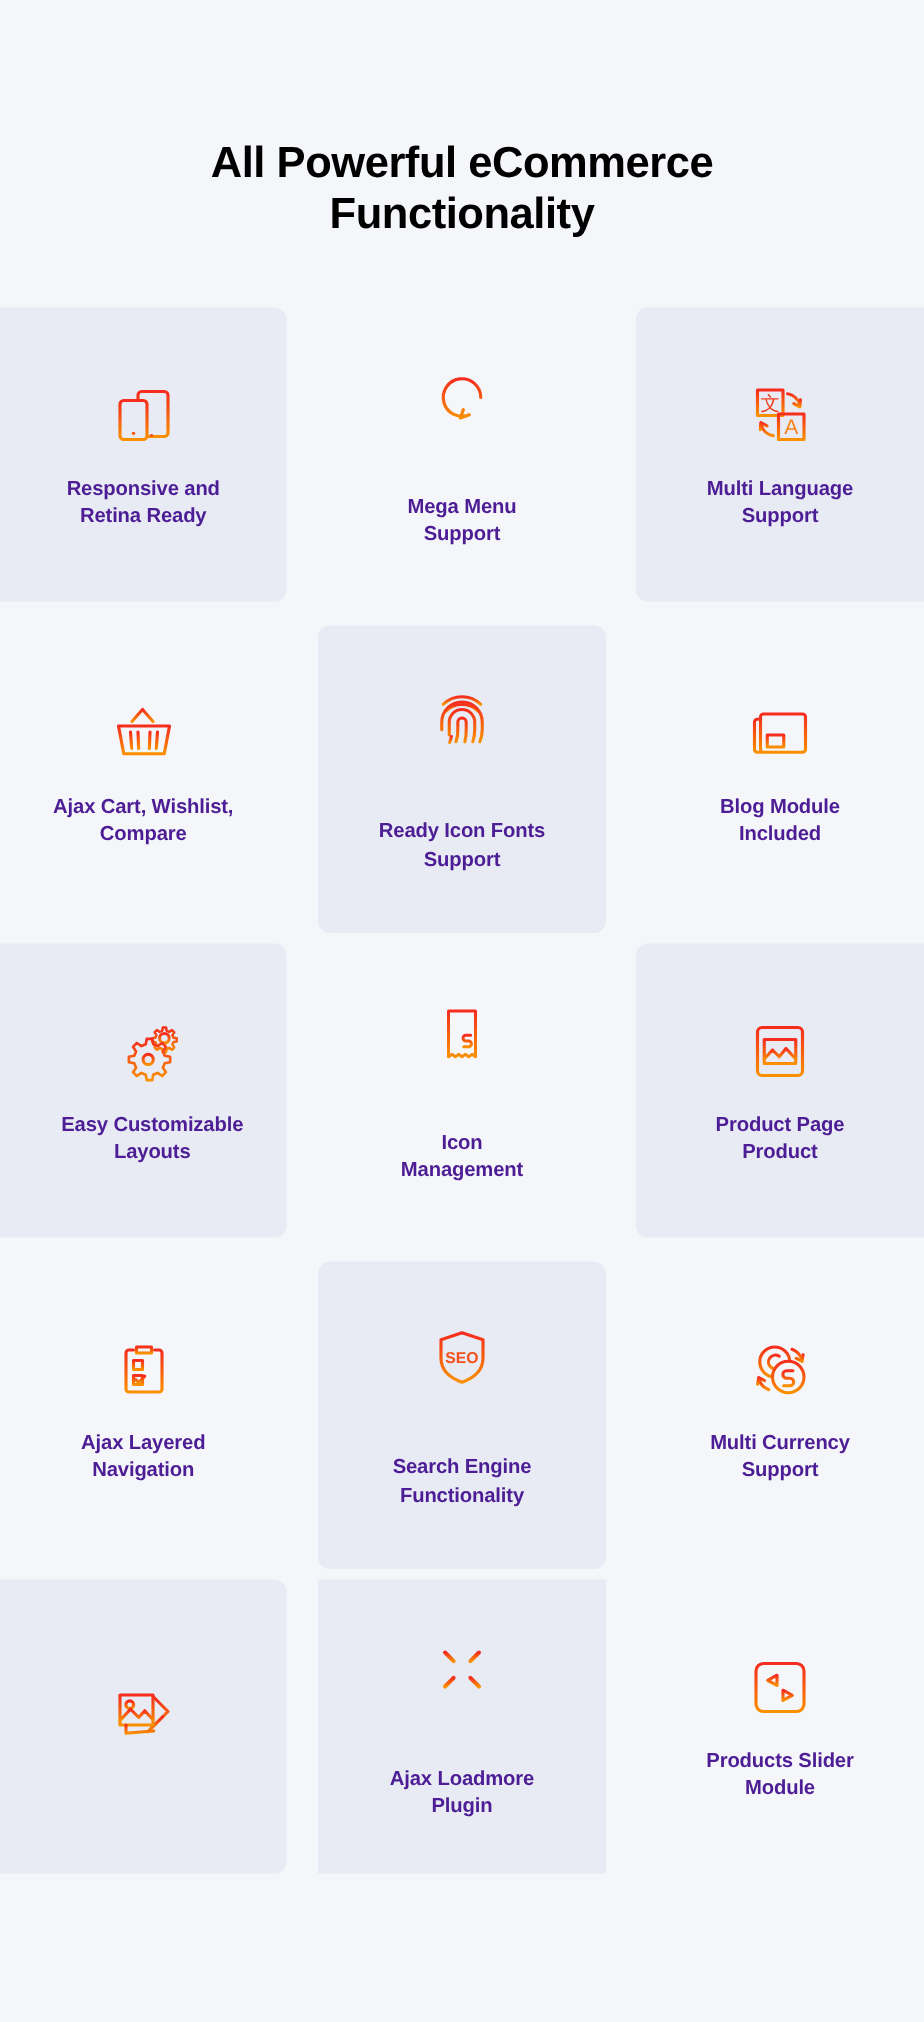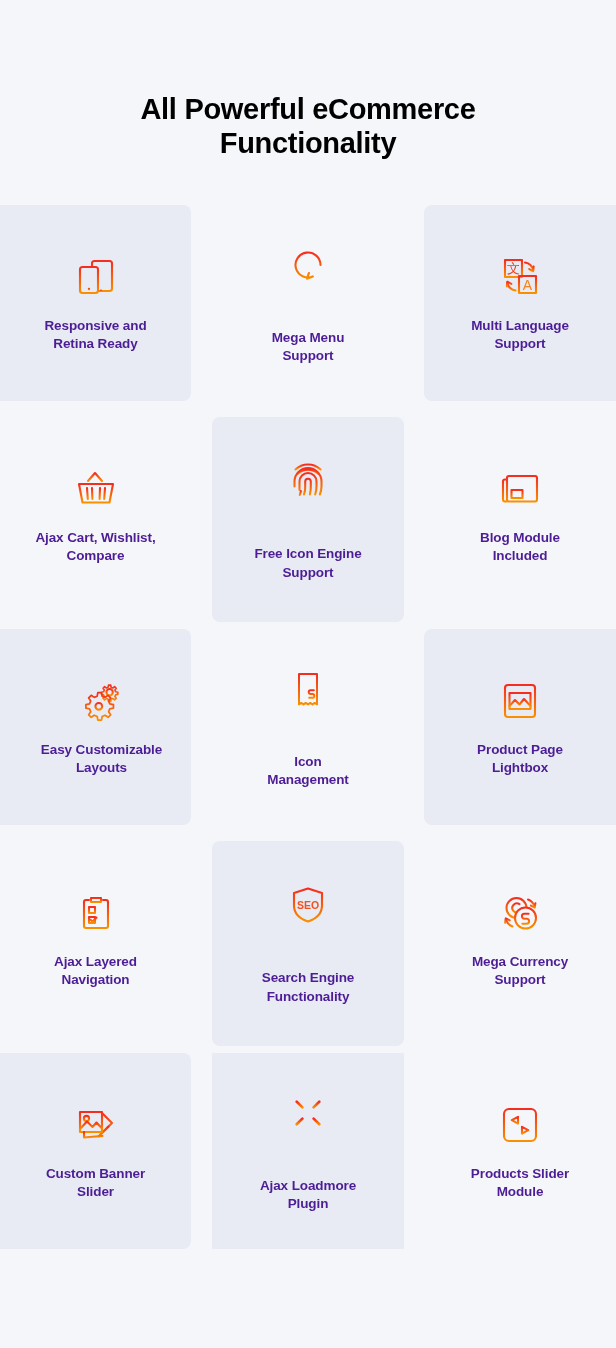--- a/index.html
+++ b/index.html
@@ -212,21 +212,21 @@
           <svg viewBox="0 0 52 52" fill="none" stroke="url(#og)" stroke-width="2.05" stroke-linecap="round" stroke-linejoin="round">
             <path d="M13.5 14.5a18 18 0 0 1 25 0"></path>
             <path d="M15.5 19a15 15 0 0 1 21 0"></path>
             <path d="M12.5 31.5v-5a13.5 13.5 0 0 1 27 0v5a22 22 0 0 1-1.6 8"></path>
             <path d="M17.5 35v-8.5a8.5 8.5 0 0 1 17 0V31a26 26 0 0 1-1.3 8.5"></path>
             <path d="M22 39.5a22 22 0 0 0 1.2-8.5v-4.5a2.8 2.8 0 0 1 5.6 0V31a30 30 0 0 1-.9 8.5"></path>
             <path d="M17.8 40a24 24 0 0 0 1.1-4"></path>
           </svg>
         </span>
         <div class="card-label">
-          <span>Free Icon Engine</span><br>
+          <span>Ready Icon Fonts</span><br>
           <span>Support</span>
         </div>
       </div>
 
       <div class="cell">
         <span class="icon-wrap">
           <svg viewBox="0 0 52 52" fill="none" stroke="url(#og)" stroke-width="2.1" stroke-linecap="round" stroke-linejoin="round">
             <path d="M13 16.5h-2.2a1.8 1.8 0 0 0-1.8 1.8v18.4a1.8 1.8 0 0 0 1.8 1.8H13"></path>
             <rect x="13" y="13" width="30" height="25.5" rx="2"></rect>
             <line x1="17.5" y1="18.5" x2="38.5" y2="18.5"></line>
@@ -284,21 +284,21 @@
       <div class="cell filled">
         <span class="icon-wrap">
           <svg viewBox="0 0 52 52" fill="none" stroke="url(#og)" stroke-width="2.1" stroke-linecap="round" stroke-linejoin="round">
             <rect x="11" y="10" width="30" height="32" rx="3"></rect>
             <rect x="15.5" y="18" width="21" height="16"></rect>
             <path d="M15.5 31l5.5-6 4.5 4.5 4.5-5.5 6.5 7"></path>
           </svg>
         </span>
         <div class="card-label">
           <span>Product Page</span><br>
-          <span>Lightbox</span>
+          <span>Product</span>
         </div>
       </div>
     </div>
 
     <div class="row row-4">
 
       <div class="cell">
         <span class="icon-wrap">
           <svg viewBox="0 0 52 52" fill="none" stroke="url(#og)" stroke-width="2.1" stroke-linecap="round" stroke-linejoin="round">
             <path d="M19 13h-3a2 2 0 0 0-2 2v24a2 2 0 0 0 2 2h20a2 2 0 0 0 2-2V15a2 2 0 0 0-2-2h-3"></path>
@@ -339,43 +339,39 @@
             <circle cx="31.5" cy="31" r="10.5" fill="#f5f6fa"></circle>
             <path d="M34.6 26.8h-4.2a2.5 2.5 0 0 0 0 5h2.2a2.5 2.5 0 0 1 0 5h-4.2"></path>
             <line x1="31.5" y1="24.4" x2="31.5" y2="37.6"></line>
             <path d="M34 12.5a11 11 0 0 1 6.6 7"></path>
             <path d="M41.4 16.2l-.7 4.4-3.9-2"></path>
             <path d="M18.5 39.5a11 11 0 0 1-6.6-7"></path>
             <path d="M11.1 35.8l.7-4.4 3.9 2"></path>
           </svg>
         </span>
         <div class="card-label">
-          <span>Mega Currency</span><br>
+          <span>Multi Currency</span><br>
           <span>Support</span>
         </div>
       </div>
     </div>
 
     <div class="row row-5">
 
       <div class="cell filled">
         <span class="icon-wrap">
           <svg viewBox="0 0 52 52" fill="none" stroke="url(#og)" stroke-width="2.1" stroke-linecap="round" stroke-linejoin="round">
             <path d="M32.5 14.5l9.5 9.5-12 12"></path>
             <path d="M28.5 37.5l10-10"></path>
             <rect x="10" y="13" width="22" height="20"></rect>
             <circle cx="16.5" cy="19.5" r="2.6"></circle>
             <path d="M10 30l7-7.5 5.5 5.5 4-4.5 5.5 6"></path>
             <path d="M14 33v5.5l18.5-1.5"></path>
           </svg>
         </span>
-        <div class="card-label">
-          <span>Custom Banner</span><br>
-          <span>Slider</span>
-        </div>
       </div>
 
       <div class="cell filled">
         <span class="icon-wrap">
           <svg viewBox="0 0 52 52" fill="none" stroke="url(#og)" stroke-width="2.7" stroke-linecap="round">
             <line x1="26" y1="10" x2="26" y2="18"></line>
             <line x1="37.3" y1="14.7" x2="31.6" y2="20.4"></line>
             <line x1="42" y1="26" x2="34" y2="26"></line>
             <line x1="37.3" y1="37.3" x2="31.6" y2="31.6"></line>
             <line x1="26" y1="42" x2="26" y2="34"></line>

